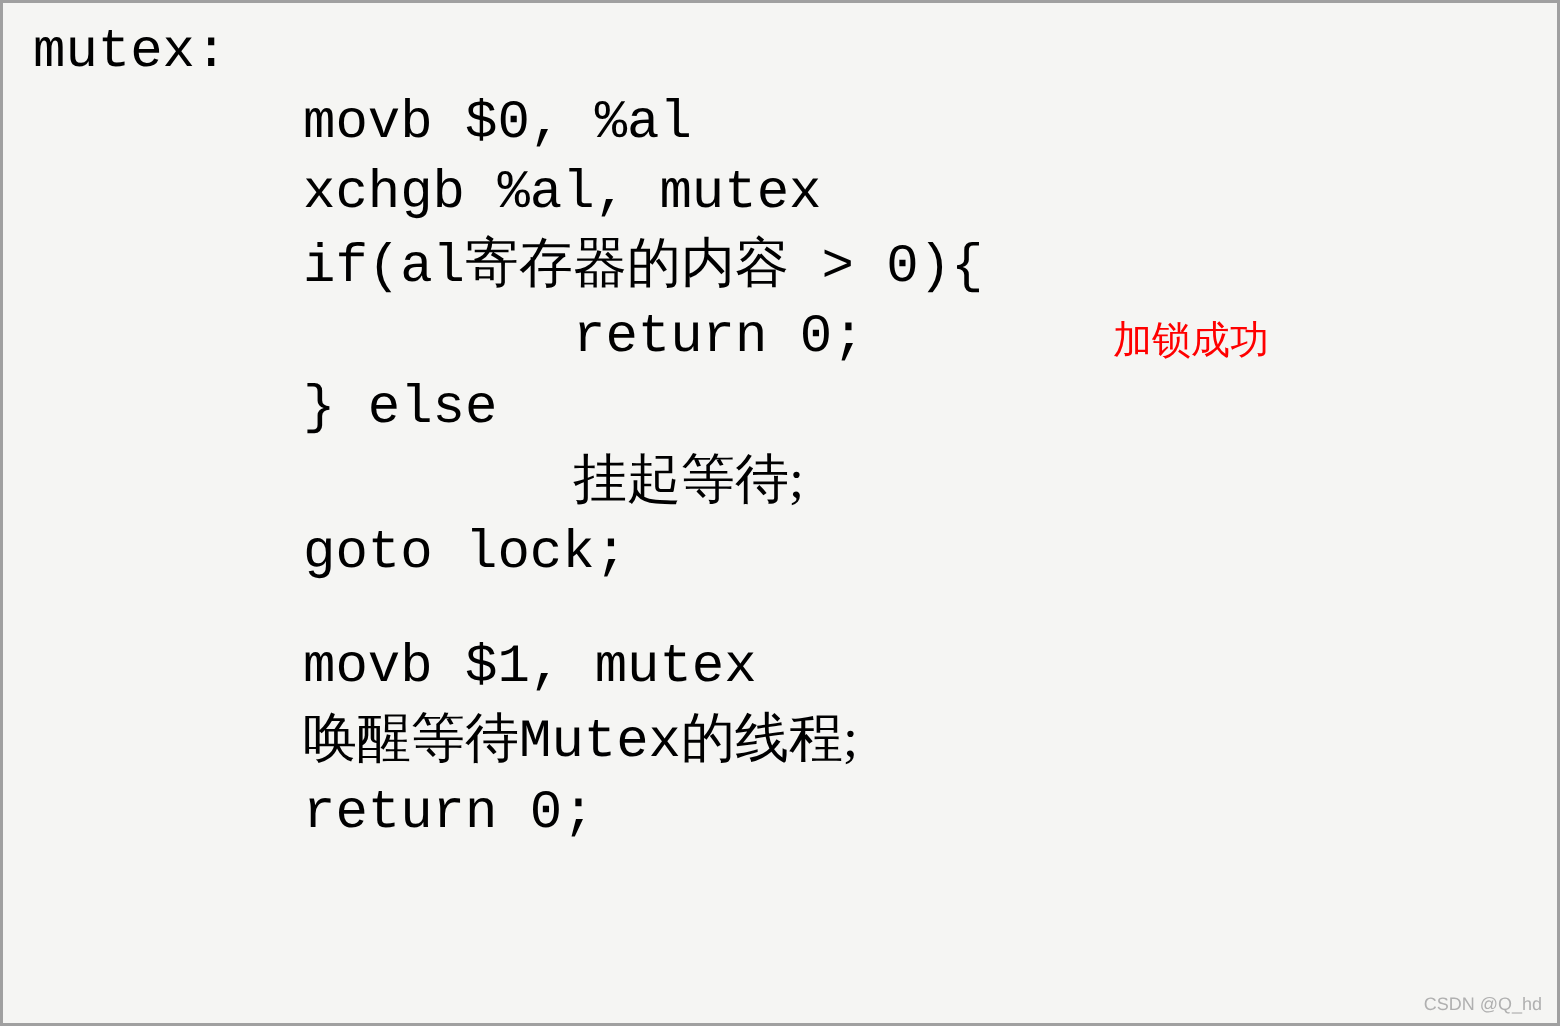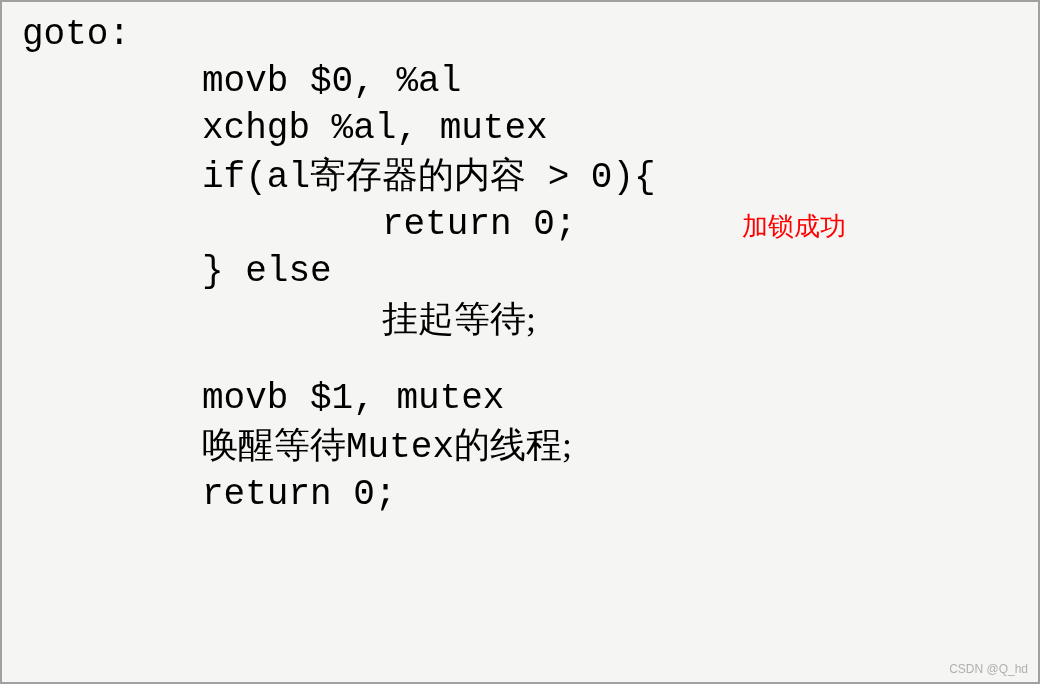--- a/index.html
+++ b/index.html
@@ -49,31 +49,32 @@
       right: 10px;
       font-size: 12px;
       color: #b0b0b0;
       font-family: Arial, sans-serif;
     }
   </style>
 </head>
 <body>
 
 <div class="code-container">
-  <span class="line label">goto:</span>
+  <span class="line label">mutex:</span>
   <span class="line"><span class="indent1">movb $0, %al</span></span>
   <span class="line"><span class="indent1">xchgb %al, mutex</span></span>
   <span class="line"><span class="indent1"><span>if(al</span><span class="cn-text">寄存器的内容</span><span> &gt; 0){</span></span></span>
   <span class="line">
     <span class="indent2">return 0;</span>
     <span class="annotation" style="left:720px; top:8px;text-align:center;">加锁成功</span>
   </span>
   <span class="line"><span class="indent1">} else</span></span>
   <span class="line">
     <span class="indent2 cn-text">挂起等待;</span>
   </span>
+  <span class="line"><span class="indent1">goto lock;</span></span>
   <span class="line" style="height:30px;"></span>
   <span class="line"><span class="indent1">movb $1, mutex</span></span>
   <span class="line"><span class="indent1"><span class="cn-text">唤醒等待</span><span>Mutex</span><span class="cn-text">的线程;</span></span></span>
   <span class="line"><span class="indent1">return 0;</span></span>
 </div>
 
 <div class="watermark">CSDN @Q_hd</div>
 
 </body></html>

